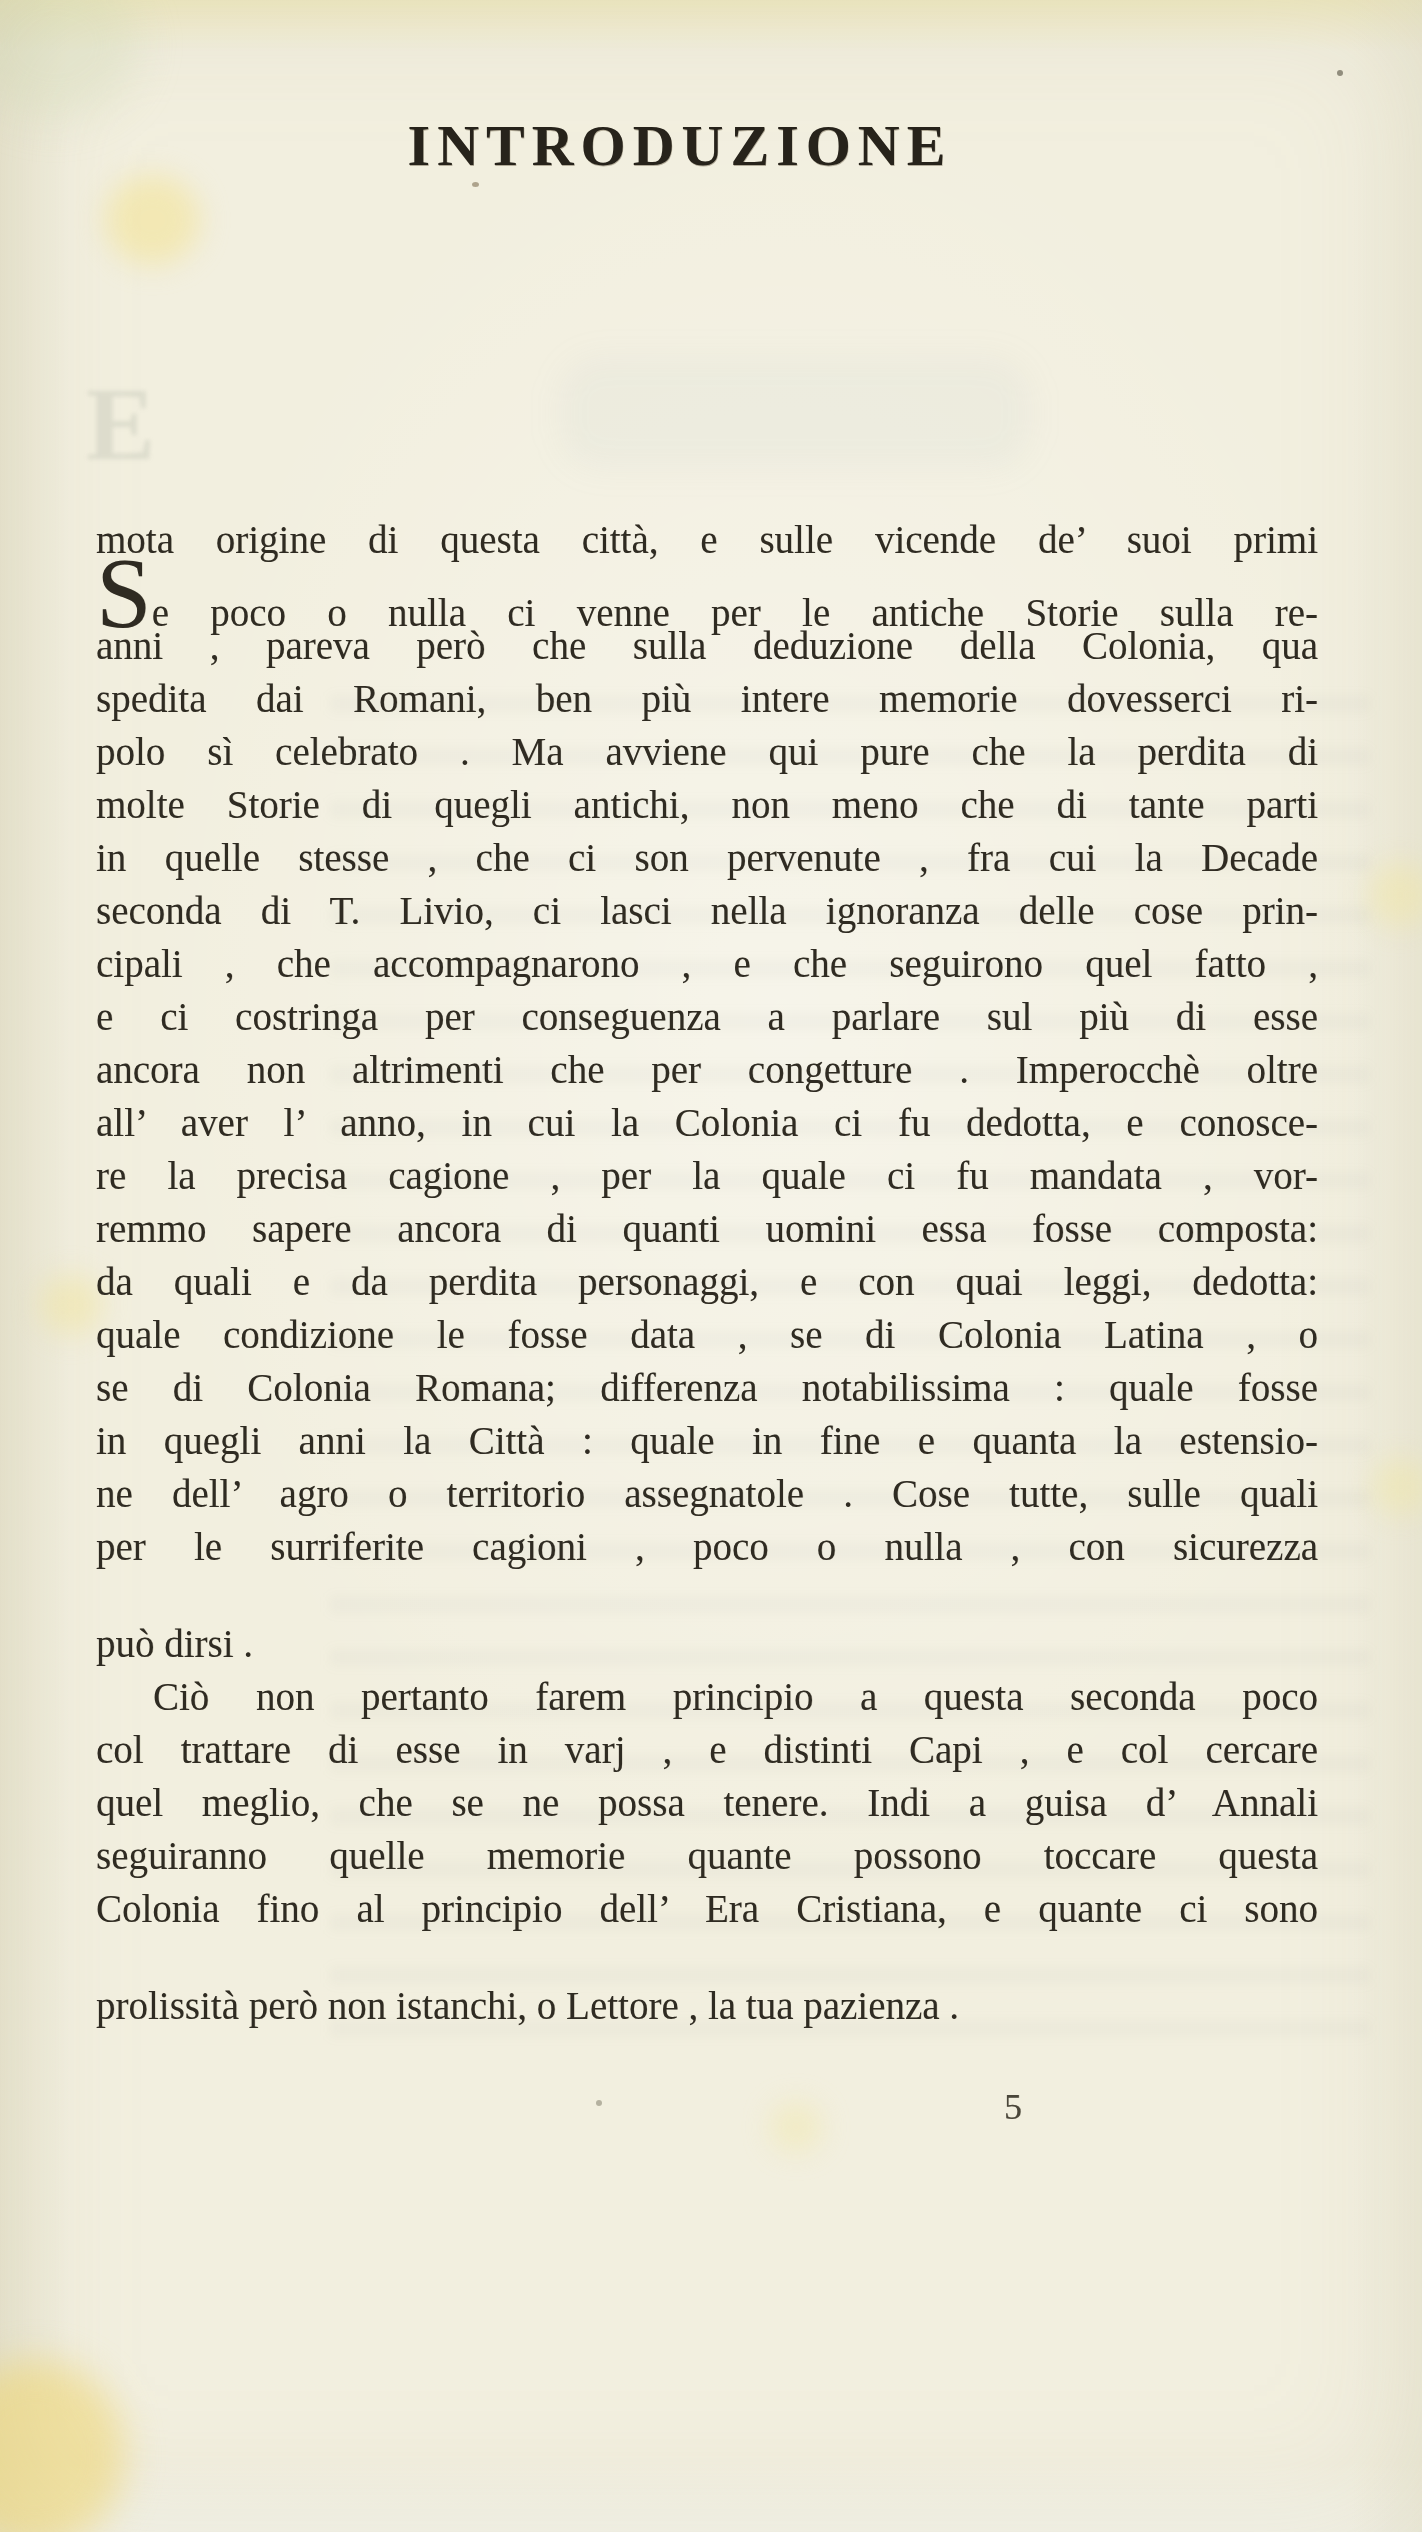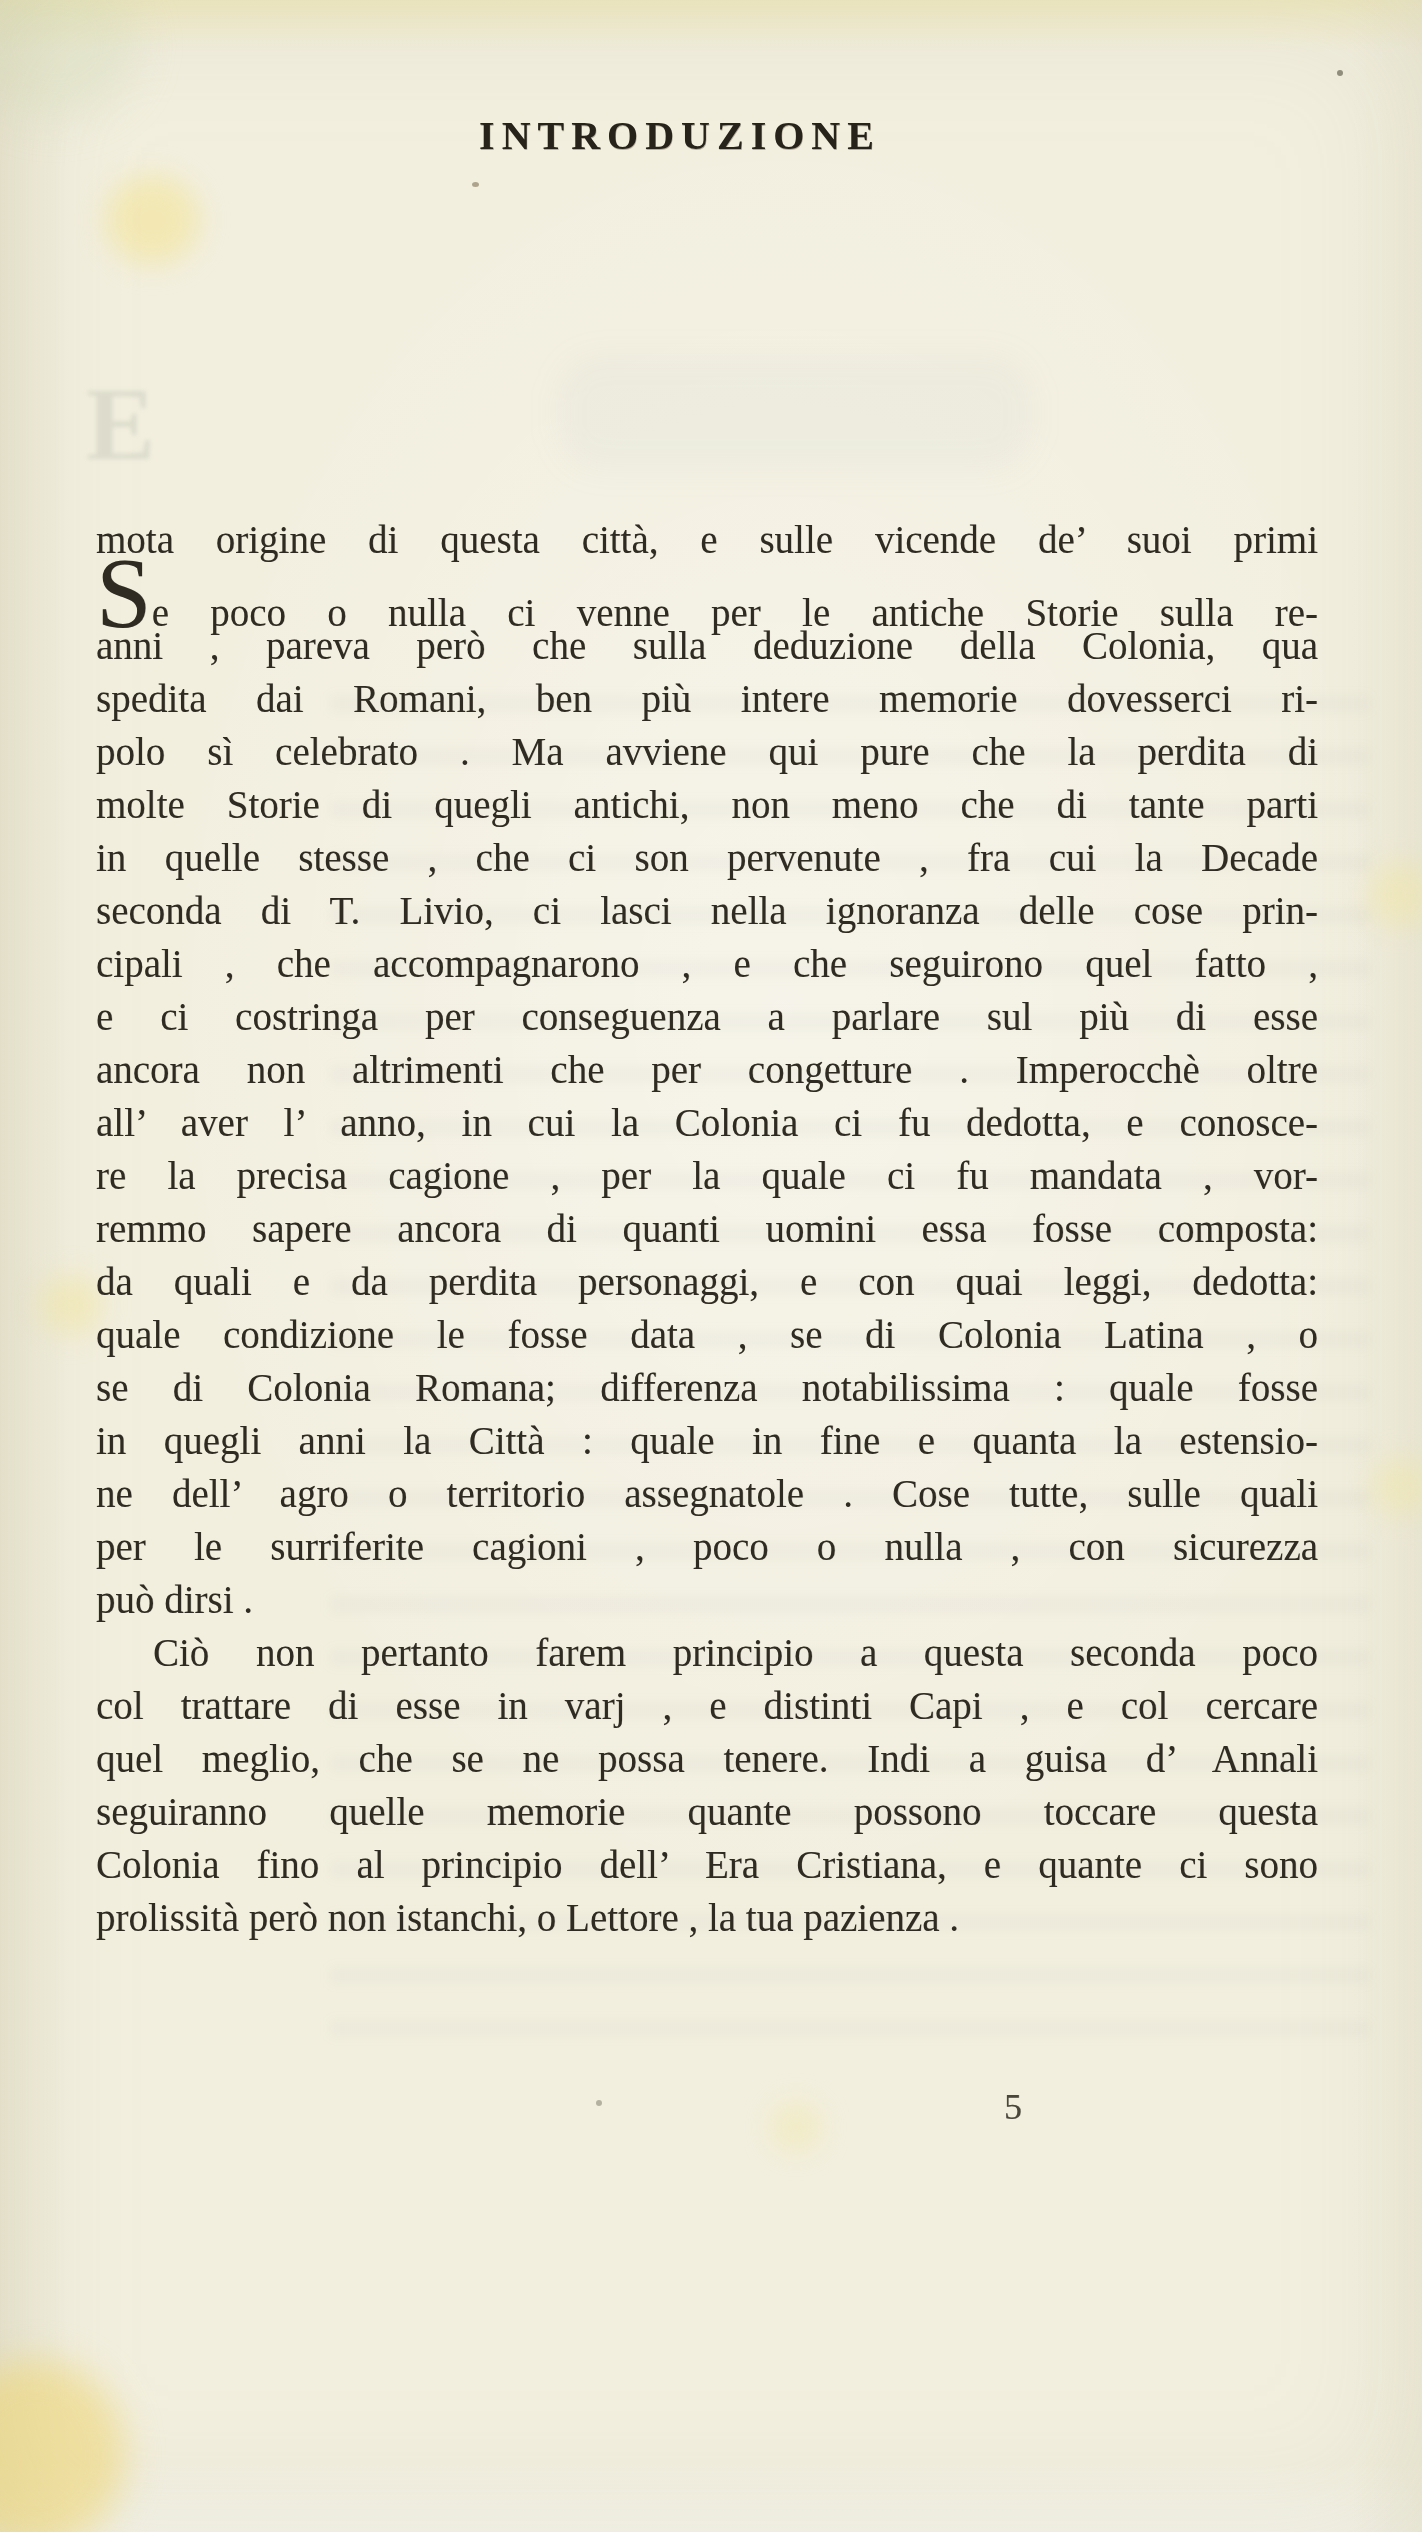--- a/index.html
+++ b/index.html
@@ -40,35 +40,35 @@
     filter:blur(6px);pointer-events:none;
   }
   .speck{position:absolute;border-radius:50%;background:rgba(70,64,50,0.55);}
   .sp1{left:1337px;top:70px;width:6px;height:6px;}
   .sp2{left:472px;top:182px;width:7px;height:5px;background:rgba(90,70,40,0.45);}
   .sp3{left:596px;top:2100px;width:6px;height:6px;background:rgba(90,84,66,0.40);}
   
   .title{
     position:absolute;left:60px;top:112px;width:1240px;
     margin:0;text-align:center;
-    font-size:40px;font-weight:bold;letter-spacing:7px;
+    font-size:58px;font-weight:bold;letter-spacing:7px;
     color:#27231b;
     text-shadow:0.5px 0.5px 0 rgba(60,45,20,0.35);
   }
   .body{
     position:absolute;left:96px;top:513px;width:1222px;
     font-size:39px;color:#2f2b22;
     text-shadow:0.4px 0.4px 0 rgba(60,50,30,0.25);
   }
   .line{
     height:53px;line-height:53px;
     text-align:justify;text-align-last:justify;
     white-space:normal;
   }
-  .line.end{text-align:left;text-align-last:left;}
+  .line.end{text-align:left;text-align-last:left;margin-top:44px;}
   .line.indent{padding-left:57px;}
   .dropcap{
     font-size:100px;line-height:53px;font-weight:normal;
     letter-spacing:0;
   }
   .pagenum{
     position:absolute;left:1004px;top:2086px;
     font-size:36px;color:#4a463a;
     text-shadow:0.4px 0.4px 0 rgba(60,50,30,0.25);
   }

